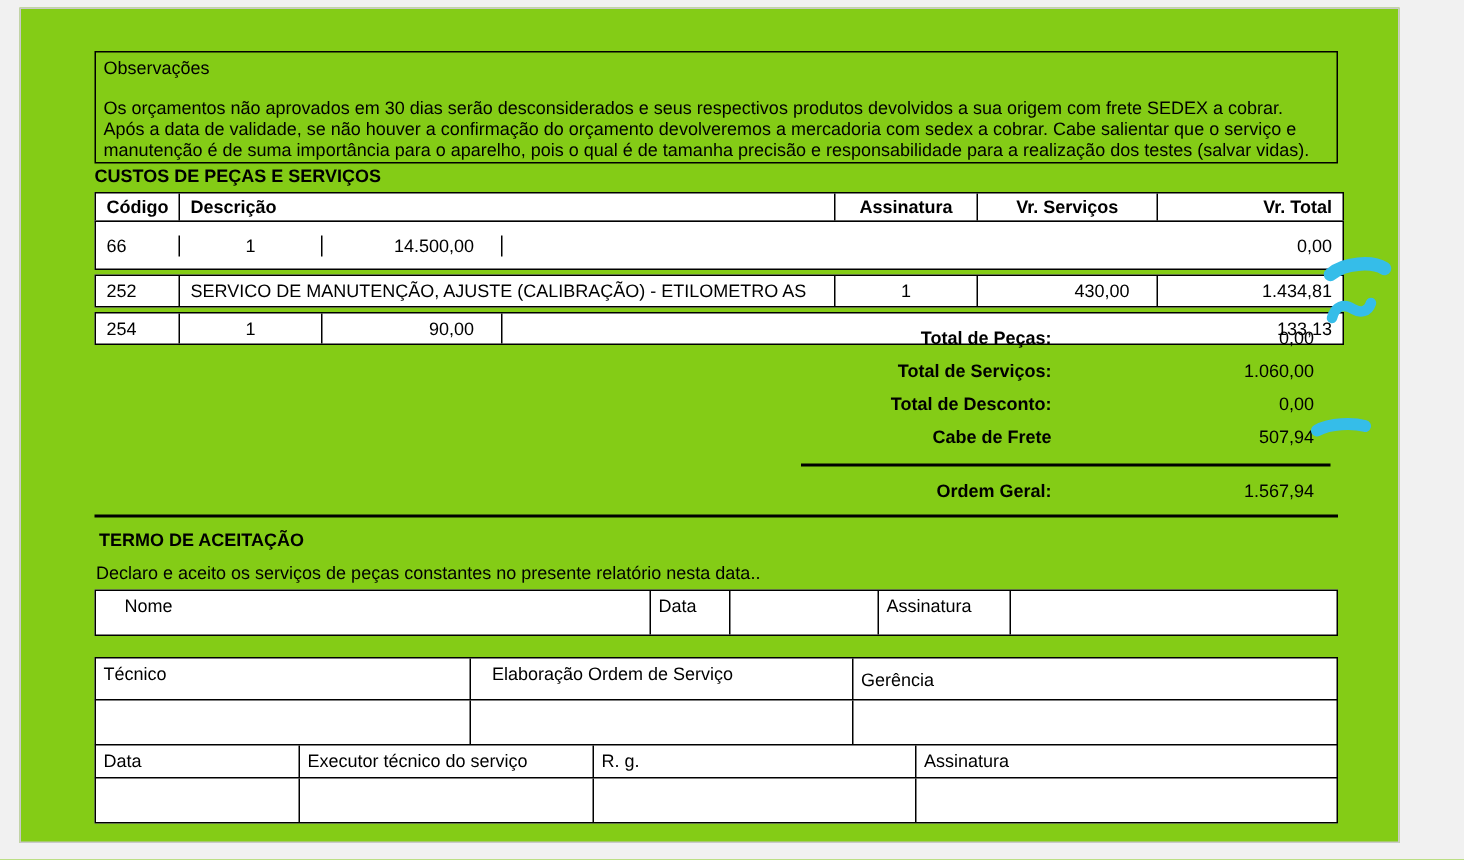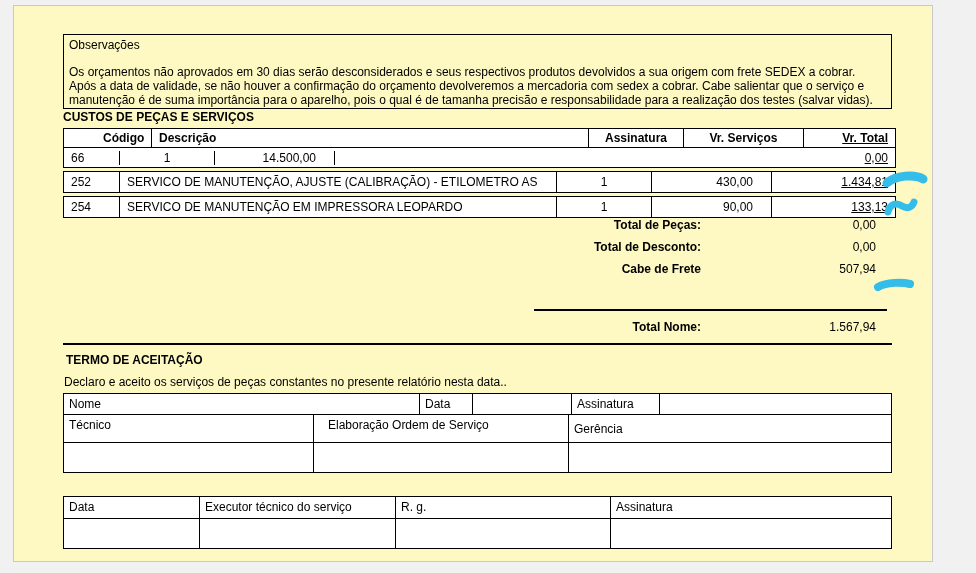--- a/index.html
+++ b/index.html
@@ -6,48 +6,48 @@
   html,body { width:976px; height:573px; overflow:hidden; }
   body {
     background:#f1f1f1;
     font-family:"Liberation Sans", sans-serif;
     color:#000;
     font-size:12px;
     position:relative;
   }
   .page {
     position:absolute; left:13px; top:5px; width:920px; height:557px;
-    background:#fef9c3; border:1px solid #c9c9c9;
+    background:#84cc16; border:1px solid #c9c9c9;
   }
   .abs { position:absolute; }
 
   
   .obs-box {
     left:49px; top:28px; width:829px; height:75px;
     border:1px solid #000; padding:3px 5px; line-height:14px;
   }
   .obs-title { margin-bottom:13px; }
 
   
   .section-title { font-weight:bold; }
   .costs-title { left:49px; top:104px; }
 
   
   .costs-table { left:49px; top:122px; width:833px; }
   .trow { display:flex; border:1px solid #000; background:#fff; }
-  .thead { height:20px; font-weight:bold;padding-left:32px; }
+  .thead { height:20px; font-weight:bold; }
   .tbody-row { height:22px; margin-top:3px; }
-  .tbody-row.first { margin-top:-1px; height:21px;align-items:center; }
+  .tbody-row.first { margin-top:-1px; height:33px;align-items:center; }
   .cell { border-right:1px solid #000; overflow:hidden; white-space:nowrap; display:flex; align-items:center; }
   .cell:last-child { border-right:none; }
   .c-code  { flex:0 0 56px;  padding-left:7px; }
   .c-desc  { flex:0 0 437px; padding-left:7px; }
   .c-qty   { flex:0 0 95px;  justify-content:center; }
   .c-unit  { flex:0 0 120px; justify-content:flex-end; padding-right:18px; }
-  .c-total { flex:1;         justify-content:flex-end; padding-right:7px;text-decoration:underline; }
+  .c-total { flex:1;         justify-content:flex-end; padding-right:7px; }
   .thead .c-qty, .thead .c-unit { justify-content:center; padding-right:0; }
 
   
   .totals { left:360px; top:208px; width:502px; }
   .total-row { display:flex; height:22px; align-items:center; }
   .total-label { flex:1; text-align:right; font-weight:bold; }
   .total-value { width:175px; text-align:right; }
   .grand-line { left:520px; top:303px; width:353px; border-top:2px solid #000; height:0; }
   .grand-row { left:360px; top:310px; width:502px; }
 
@@ -57,28 +57,28 @@
   .declaro { left:50px; top:369px; }
 
   
   .form-table { left:49px; width:829px; }
   .frow { display:flex; border:1px solid #000; background:#fff; }
   .frow + .frow { margin-top:-1px; }
   .fcell { border-right:1px solid #000; padding:3px 0 0 5px; overflow:hidden; white-space:nowrap; }
   .fcell:last-child { border-right:none; }
 
   .nome-table { top:387px; }
-  .nome-table .frow { height:31px; }
+  .nome-table .frow { height:31px;padding-left:14px; }
   .f-nome { flex:0 0 356px; }
   .f-data1 { flex:0 0 53px; }
   .f-gap1 { flex:0 0 99px; }
   .f-ass1 { flex:0 0 88px; }
   .f-gap2 { flex:1; }
 
-  .tec-table { top:408px; }
+  .tec-table { top:432px; }
   .tec-table .frow.head { height:29px; }
   .tec-table .frow.blank { height:31px; }
   .f-tec { flex:0 0 250px; }
   .f-elab { flex:0 0 255px; padding-left:14px; }
   .f-ger { flex:1; padding-top:7px; }
 
   .exec-table { top:490px; }
   .exec-table .frow.head { height:23px; }
   .exec-table .frow.blank { height:31px; }
   .f-dt { flex:0 0 136px; }
@@ -117,46 +117,49 @@
     </div>
     <div class="trow tbody-row">
       <div class="cell c-code">252</div>
       <div class="cell c-desc">SERVICO DE MANUTENÇÃO, AJUSTE (CALIBRAÇÃO) - ETILOMETRO AS</div>
       <div class="cell c-qty">1</div>
       <div class="cell c-unit">430,00</div>
       <div class="cell c-total">1.434,81</div>
     </div>
     <div class="trow tbody-row">
       <div class="cell c-code">254</div>
-      <div class="cell c-desc">SERVICO DE MANUTENÇÃO EM IMPRESSORA LEOPARDO</div>
       <div class="cell c-qty">1</div>
       <div class="cell c-unit">90,00</div>
       <div class="cell c-total">133,13</div>
     </div>
   </div>
 
   <div class="abs totals">
     <div class="total-row">
       <div class="total-label">Total de Peças:</div>
       <div class="total-value">0,00</div>
     </div>
     <div class="total-row">
+      <div class="total-label">Total de Serviços:</div>
+      <div class="total-value">1.060,00</div>
+    </div>
+    <div class="total-row">
       <div class="total-label">Total de Desconto:</div>
       <div class="total-value">0,00</div>
     </div>
     <div class="total-row">
       <div class="total-label">Cabe de Frete</div>
       <div class="total-value">507,94</div>
     </div>
   </div>
 
   <div class="abs grand-line"></div>
 
   <div class="abs total-row grand-row">
-    <div class="total-label">Total Nome:</div>
+    <div class="total-label">Ordem Geral:</div>
     <div class="total-value">1.567,94</div>
   </div>
 
   <div class="abs termo-divider"></div>
   <div class="abs section-title termo-title">TERMO DE ACEITAÇÃO</div>
   <div class="abs declaro">Declaro e aceito os serviços de peças constantes no presente relatório nesta data..</div>
 
   <div class="abs form-table nome-table">
     <div class="frow">
       <div class="fcell f-nome">Nome</div>

